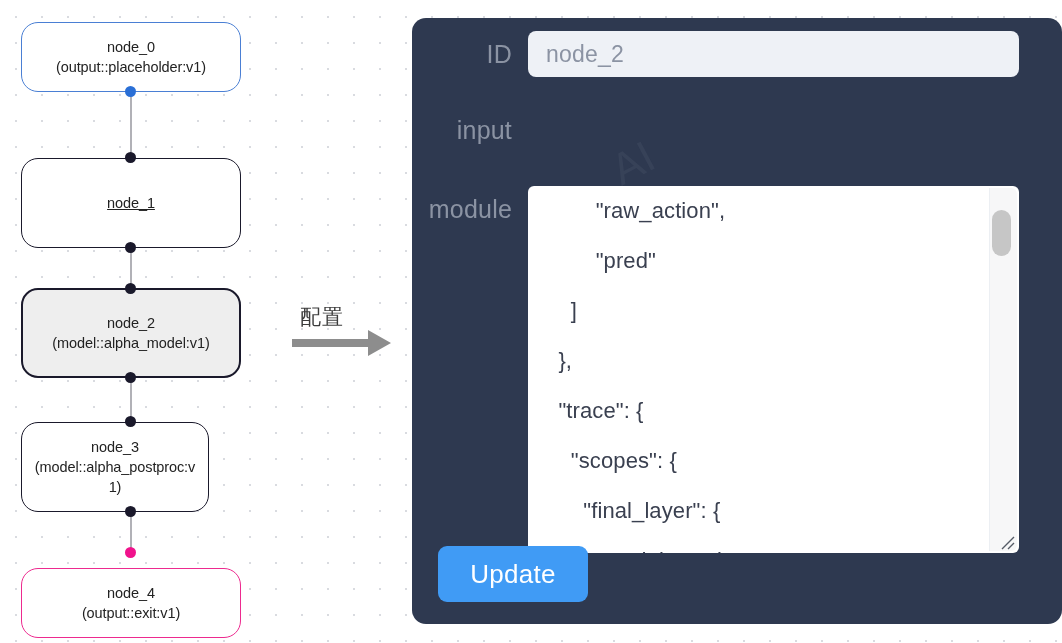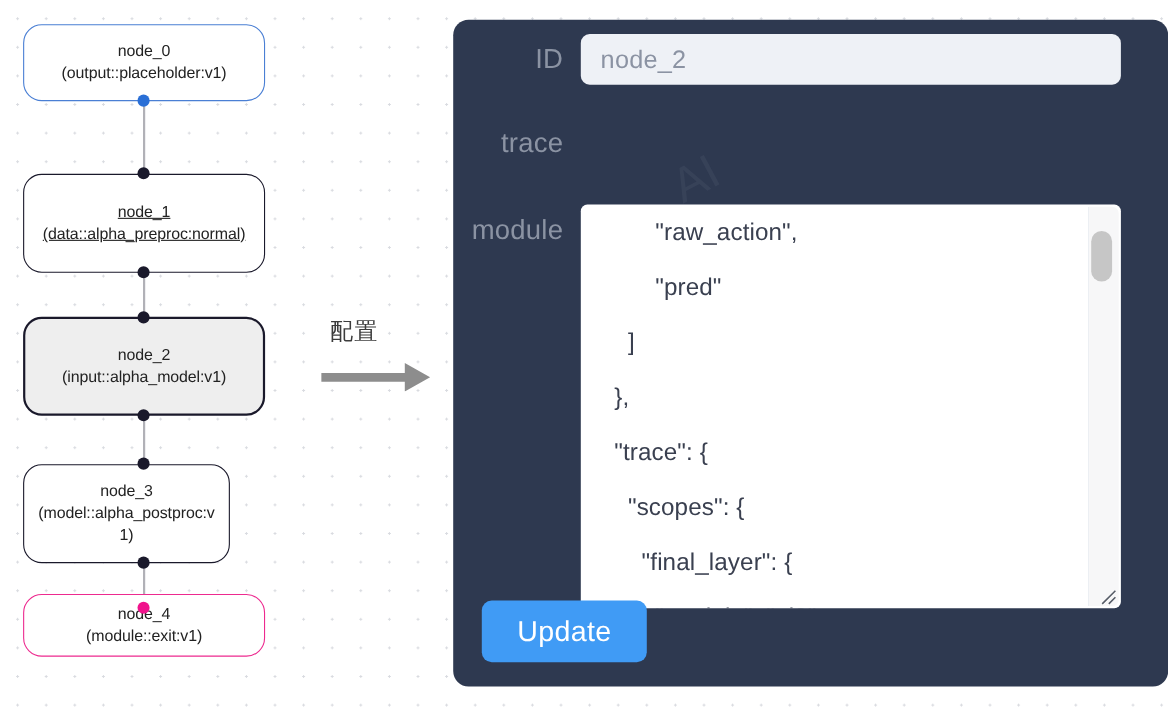--- a/index.html
+++ b/index.html
@@ -210,61 +210,61 @@
     <div class="edge-line" style="left:130px; top:92px; height:70px;"></div>
     <div class="edge-line" style="left:130px; top:248px; height:44px;"></div>
     <div class="edge-line" style="left:130px; top:378px; height:48px;"></div>
     <div class="edge-line" style="left:130px; top:512px; height:44px;"></div>
 
     <div class="node variant-input" style="left:21px; top:22px; width:220px; height:70px;">
       <span class="node-text"><span>node_0</span><br><span>(output::placeholder:v1)</span></span>
     </div>
 
     <div class="node" style="left:21px; top:158px; width:220px; height:90px;text-decoration:underline;">
-      <span class="node-text"><span>node_1</span><br><span>(data::alpha_preproc:normal)</span></span>
+      <span class="node-text"><span>node_1</span><br></span>
     </div>
 
     <div class="node variant-selected" style="left:21px; top:288px; width:220px; height:90px;">
-      <span class="node-text"><span>node_2</span><br><span>(input::alpha_model:v1)</span></span>
+      <span class="node-text"><span>node_2</span><br><span>(model::alpha_model:v1)</span></span>
     </div>
 
     <div class="node" style="left:21px; top:422px; width:188px; height:90px;">
       <span class="node-text"><span>node_3</span><br><span>(model::alpha_postproc:v1)</span></span>
     </div>
 
-    <div class="node variant-output" style="left:21px; top:540px; width:220px; height:57px;">
-      <span class="node-text"><span>node_4</span><br><span>(module::exit:v1)</span></span>
+    <div class="node variant-output" style="left:21px; top:568px; width:220px; height:70px;">
+      <span class="node-text"><span>node_4</span><br><span>(output::exit:v1)</span></span>
     </div>
 
     <div class="edge-dot src-blue" style="left:125px; top:86px;"></div>
     <div class="edge-dot" style="left:125px; top:152px;"></div>
     <div class="edge-dot" style="left:125px; top:242px;"></div>
     <div class="edge-dot" style="left:125px; top:283px;"></div>
     <div class="edge-dot" style="left:125px; top:372px;"></div>
     <div class="edge-dot" style="left:125px; top:416px;"></div>
     <div class="edge-dot" style="left:125px; top:506px;"></div>
     <div class="edge-dot src-pink" style="left:125px; top:547px;"></div>
 
-    <div id="flow-label" style="left:300px; top:287px;text-align:right;">配置</div>
+    <div id="flow-label" style="left:300px; top:303px;text-align:right;">配置</div>
     <svg id="flow-arrow" style="left:292px; top:330px;" width="100" height="26" viewBox="0 0 100 26">
       <path d="M0 9 L76 9 L76 0 L99 13 L76 26 L76 17 L0 17 Z" fill="#8d8d8d"></path>
     </svg>
   </div>
 
   <div id="config-panel">
 
     <div class="wm" style="left:200px; top:120px;">AI</div>
 
     <div class="field-row" id="row-id">
       <div class="field-label">ID</div>
       <input class="field-input" type="text" value="node_2" style="">
     </div>
 
     <div class="field-row" id="row-type">
-      <div class="field-label">trace</div>
+      <div class="field-label">input</div>
     </div>
 
     <div class="field-row" id="row-config">
       <div class="field-label">module</div>
       <div id="config-textarea-wrap">
         <textarea id="config-textarea" spellcheck="false" style="">        "raw_action",
         "pred"
     ]
   },
   "trace": {

